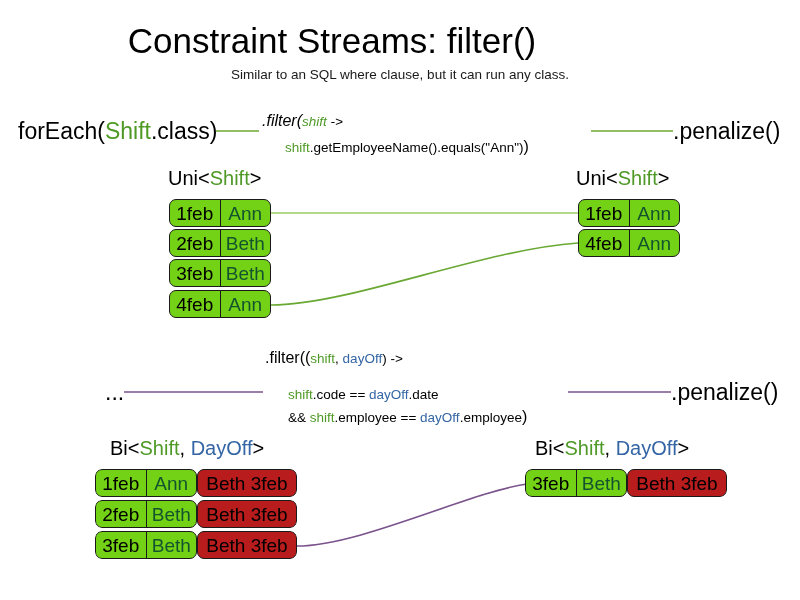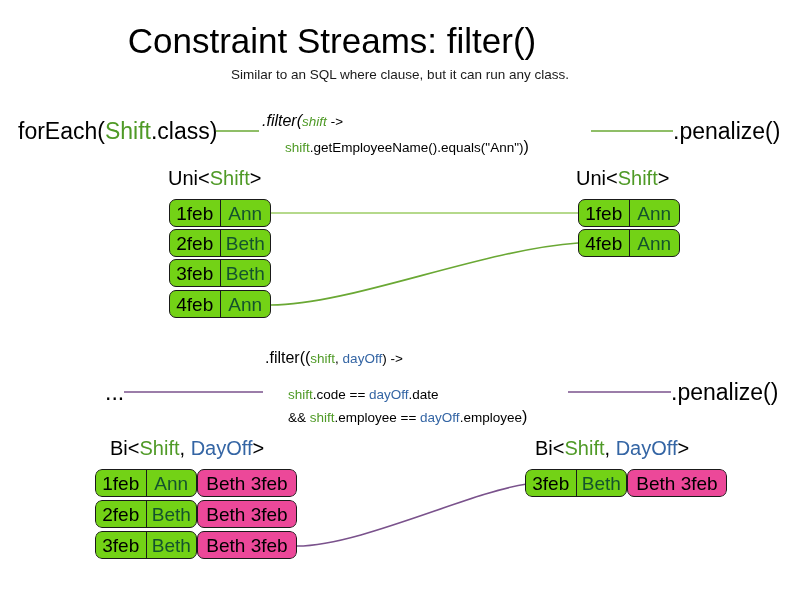--- a/index.html
+++ b/index.html
@@ -87,21 +87,21 @@
     box-sizing: border-box;
     height: 100%;
     display: flex;
     align-items: center;
     justify-content: center;
     font-size: 19px;
     line-height: 19px;
     white-space: nowrap;
   }
   .shift-box { background: #73d216; }
-  .dayoff-box { background: #ec4899; }
+  .dayoff-box { background: #b91c1c; }
   .cell.date { color: #000000; }
   .cell.emp  { color: #14532d; }
   .cell.dayoff-txt { color: #000000; }
   .sep-shift {
     width: 0;
     border-left: 1.6px solid #1a1a1a;
     height: 100%;
   }
 </style>
 </head>

